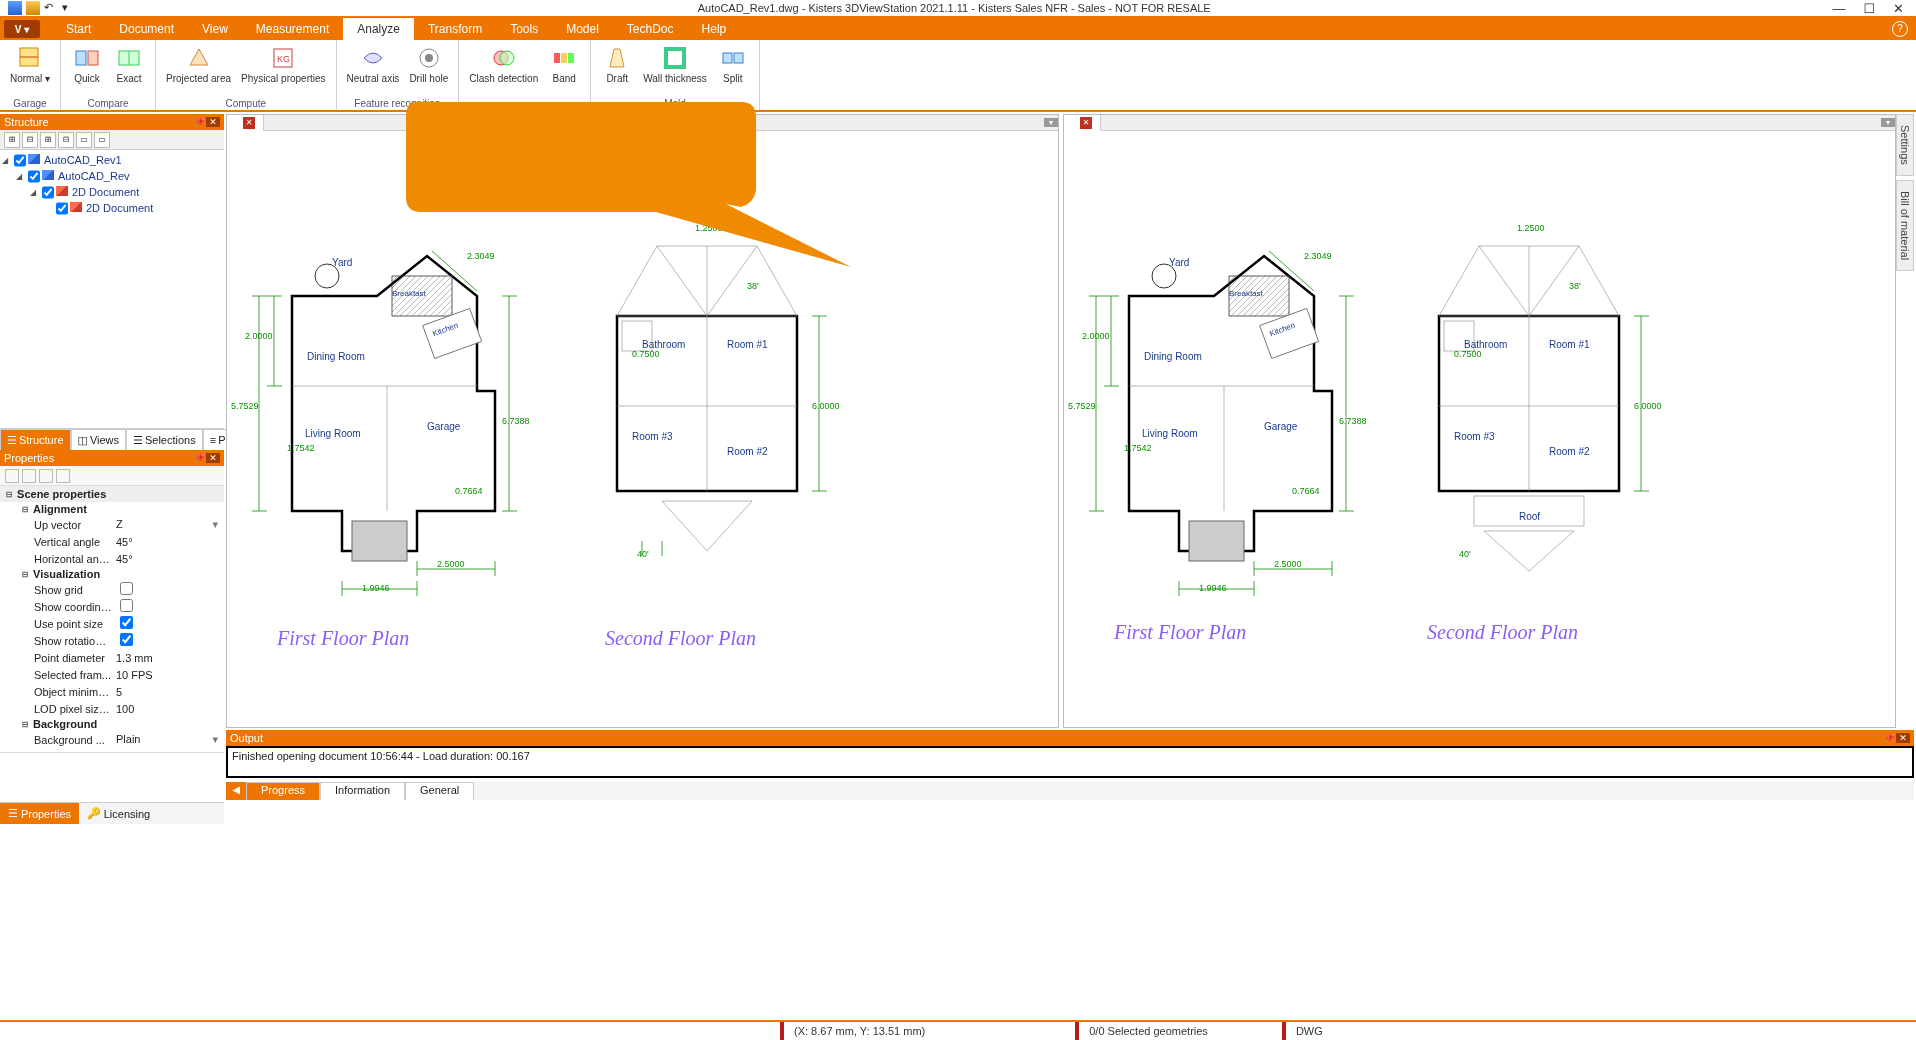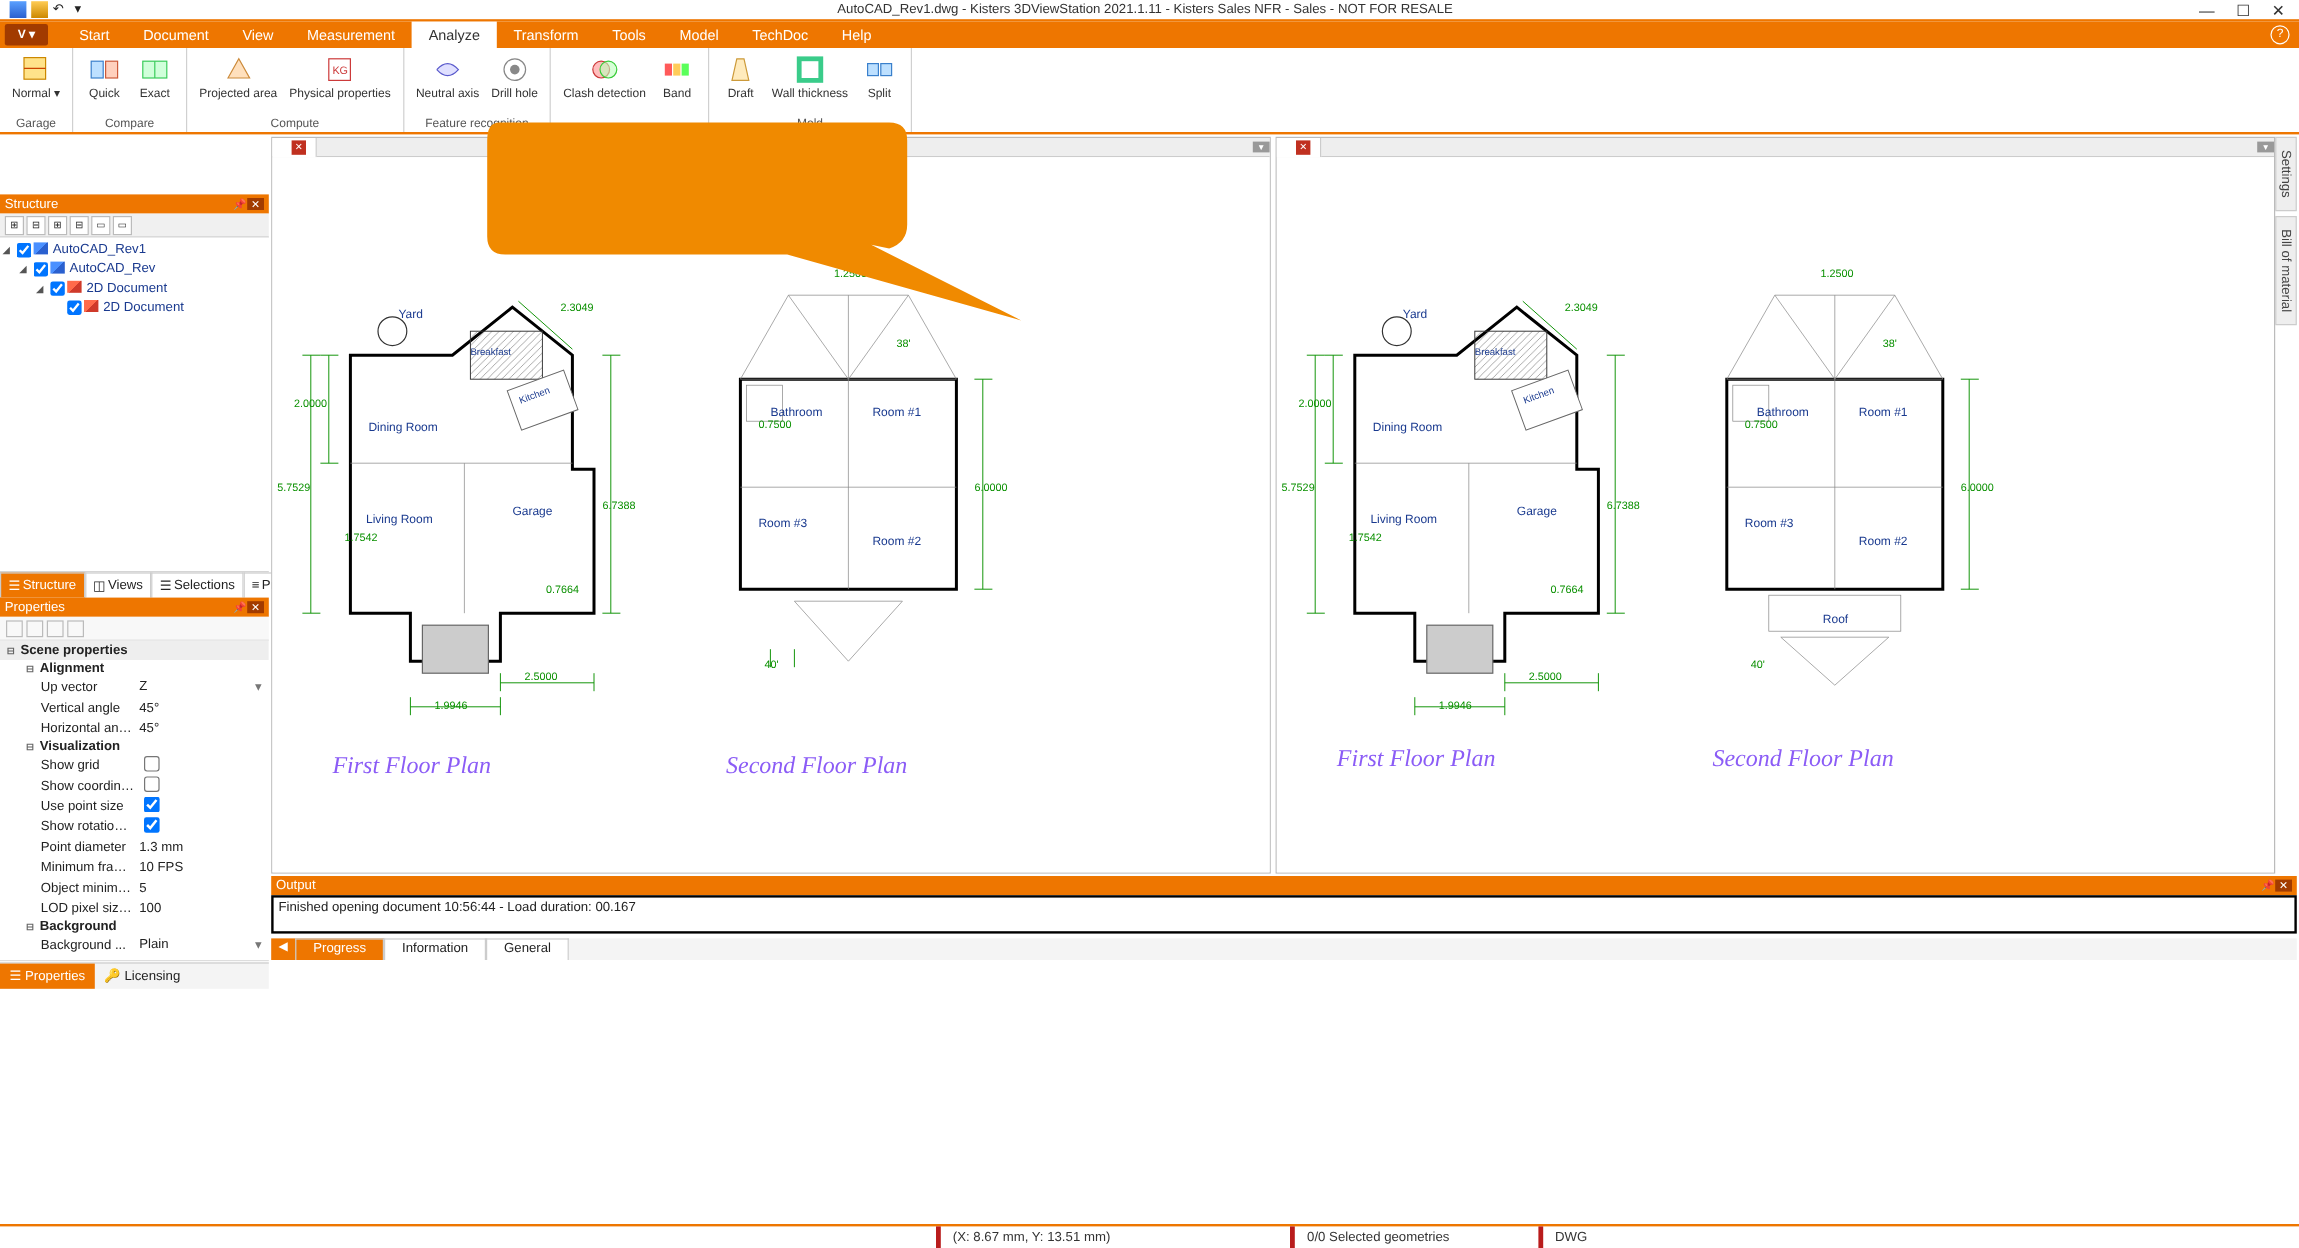--- a/index.html
+++ b/index.html
@@ -24,21 +24,21 @@
 
 .ribbon-content { height: 72px; background: #fff; border-bottom: 2px solid #ee7600; display: flex; }
 .ribbon-group { border-right: 1px solid #d0d0d0; padding: 2px 6px 0 6px; display: flex; flex-direction: column; }
 .ribbon-group .buttons { display: flex; gap: 2px; flex: 1; }
 .ribbon-group .group-label { text-align: center; font-size: 10px; color: #555; padding: 1px 0; }
 .ribbon-btn { display: flex; flex-direction: column; align-items: center; justify-content: flex-start; padding: 2px 4px; min-width: 40px; cursor: pointer; }
 .ribbon-btn .ico { width: 28px; height: 28px; display: flex; align-items: center; justify-content: center; }
 .ribbon-btn .lbl { font-size: 10px; text-align: center; line-height: 11px; margin-top: 1px; color: #333; }
 
 
-.left-panels { position: absolute; left: 0; top: 114px; width: 224px; height: 688px; display: flex; flex-direction: column; margin-top: 48px; }
+.left-panels { position: absolute; left: 0; top: 114px; width: 224px; height: 688px; display: flex; flex-direction: column; }
 .panel-header { background: #ee7600; color: #fff; height: 16px; display: flex; align-items: center; padding: 0 4px; font-size: 11px; }
 .panel-header .title { flex: 1; }
 .panel-header .pin { width: 12px; font-size: 9px; text-align: center; }
 .panel-header .close { width: 14px; background: #a23b00; text-align: center; font-size: 9px; cursor: pointer; }
 
 .structure-toolbar { height: 20px; background: #f0f0f0; display: flex; gap: 2px; padding: 2px 4px; border-bottom: 1px solid #ccc; }
 .structure-toolbar .tbtn { width: 16px; height: 16px; border: 1px solid #bbb; background: #fff; font-size: 8px; text-align: center; line-height: 14px; }
 
 .tree { padding: 2px; font-size: 11px; background: #fff; height: 278px; overflow: auto; }
 .tree-row { display: flex; align-items: center; height: 16px; gap: 2px; }
@@ -390,21 +390,21 @@
       </div>
     <div class="pg-row">
         <span class="key">Show rotation c...</span>
         <span class="val"><input type="checkbox" checked="" style=""></span>
       </div>
     <div class="pg-row">
         <span class="key">Point diameter</span>
         <span class="val">1.3 mm</span>
       </div>
     <div class="pg-row">
-        <span class="key">Minimum fram...</span>
+        <span class="key">Selected fram...</span>
         <span class="val">10 FPS</span>
       </div>
     <div class="pg-row">
         <span class="key">Object minimu...</span>
         <span class="val">5</span>
       </div>
     <div class="pg-row">
         <span class="key">LOD pixel size t...</span>
         <span class="val">100</span>
       </div>

